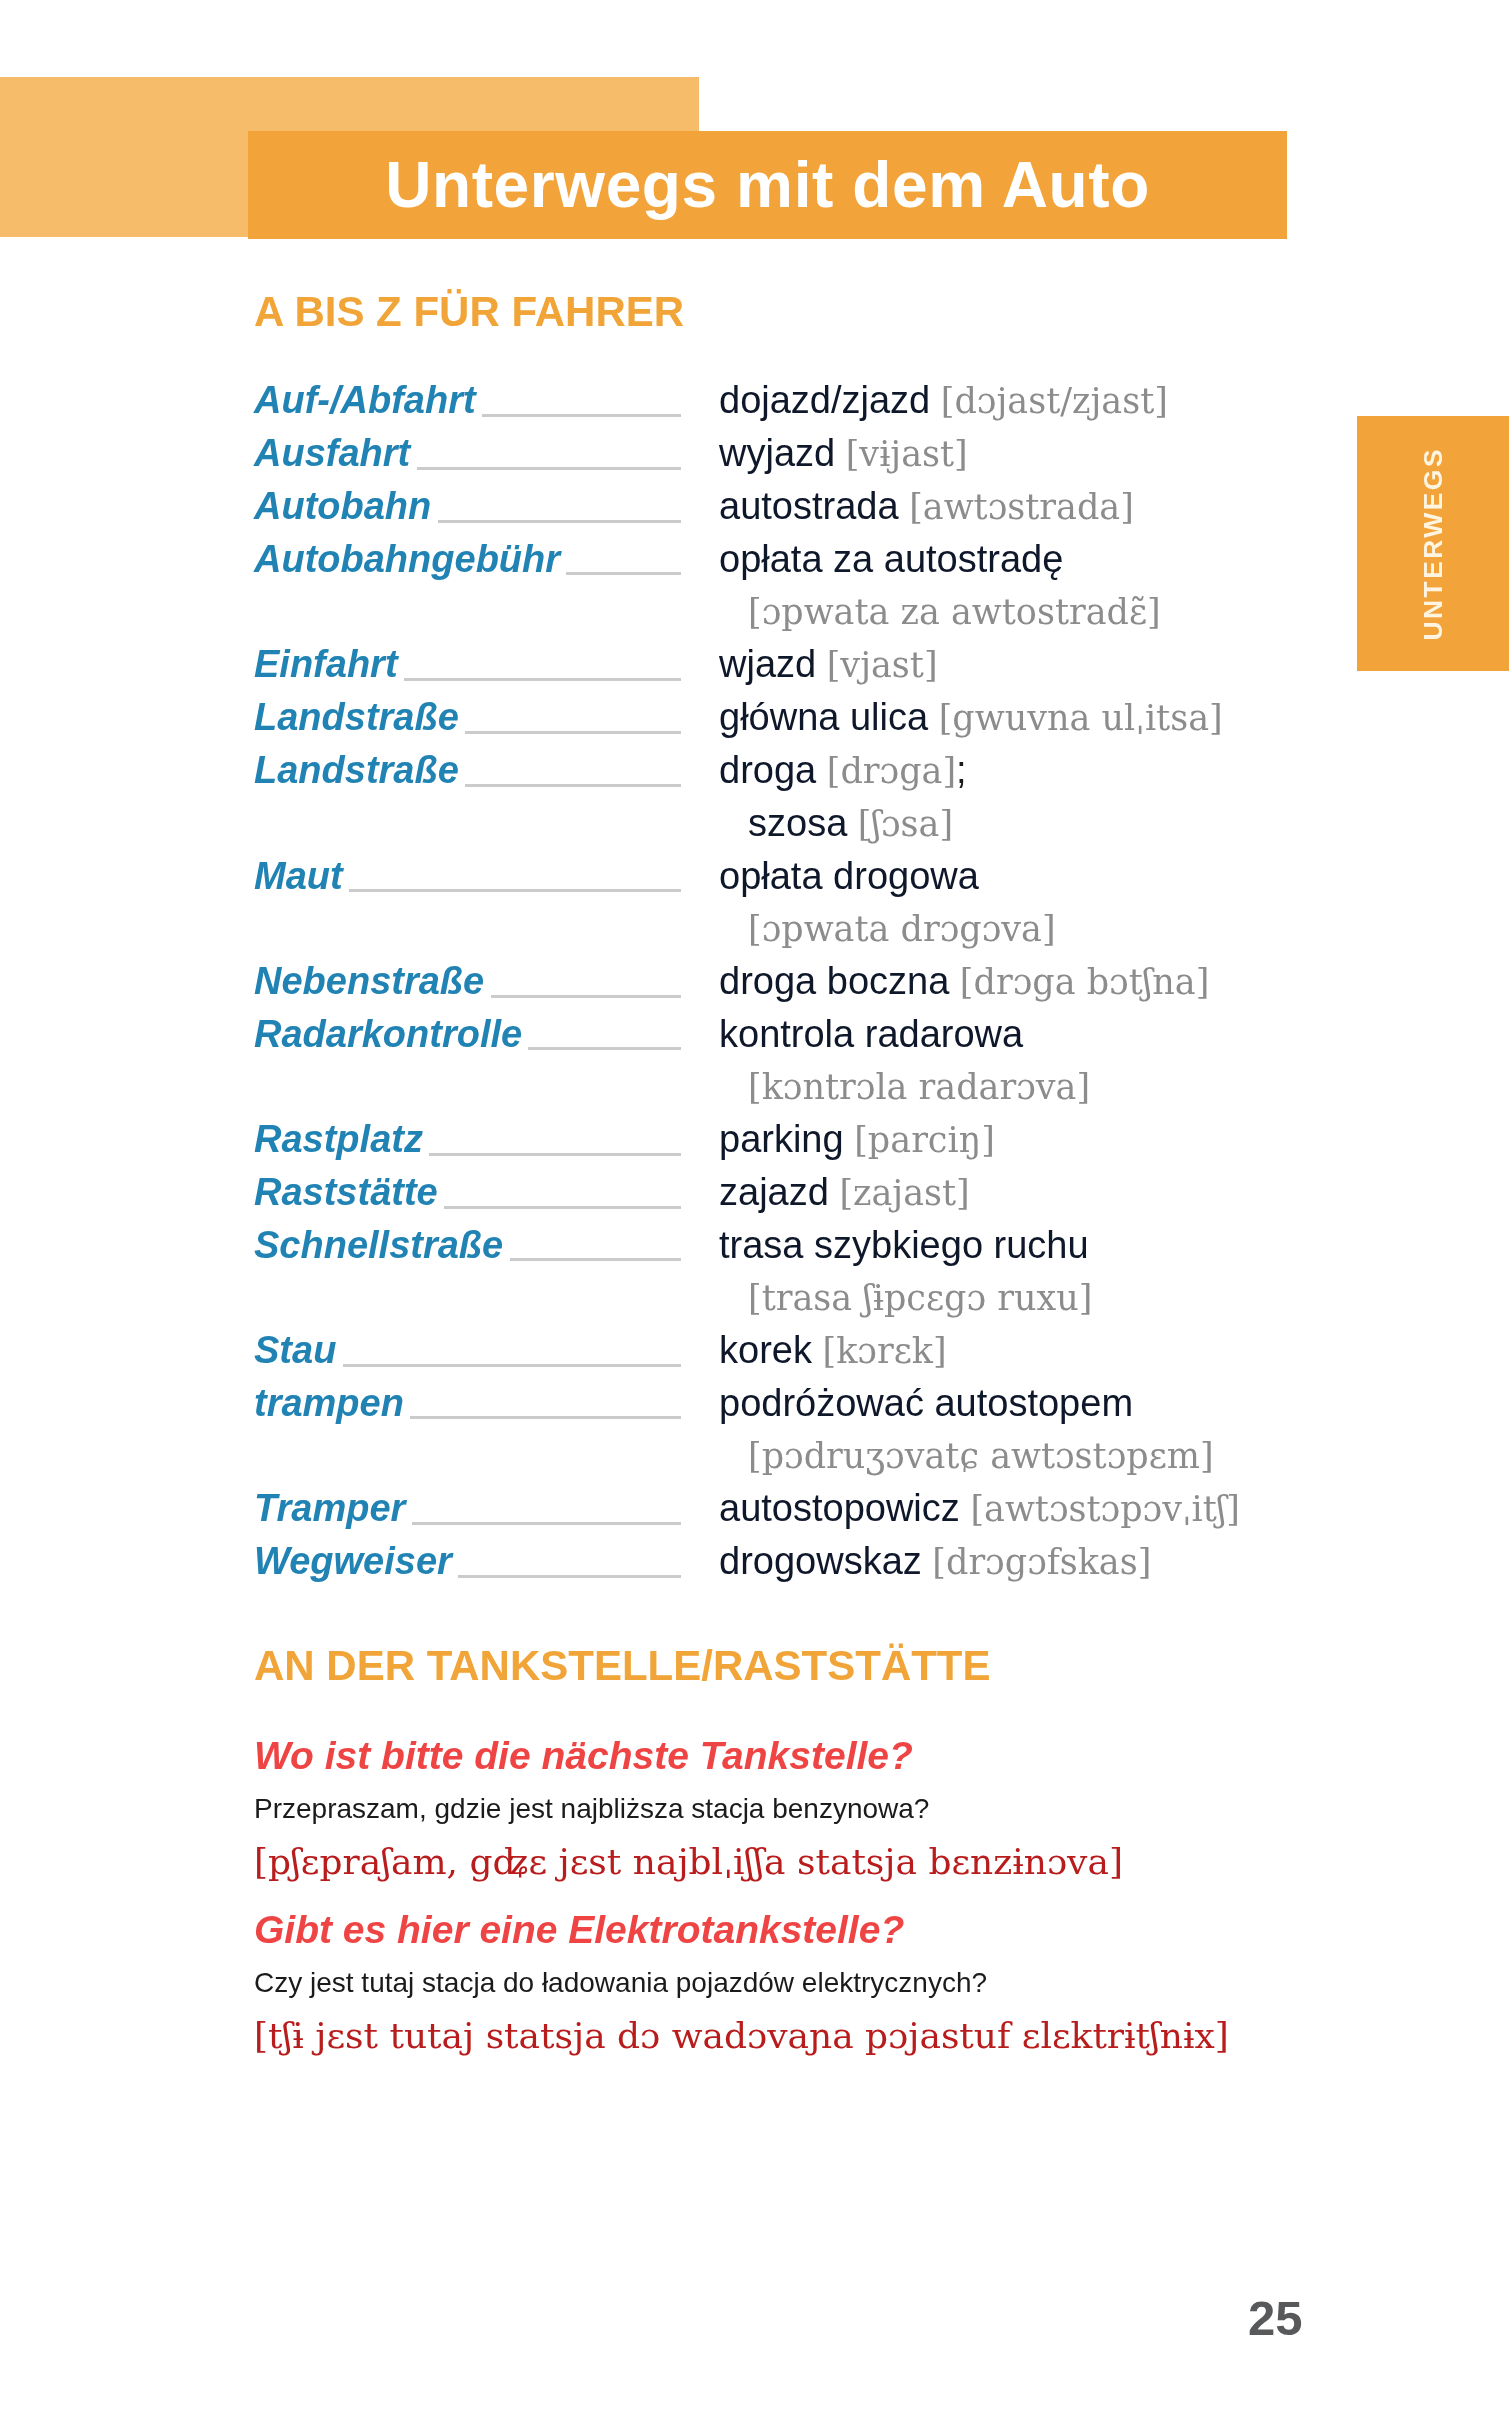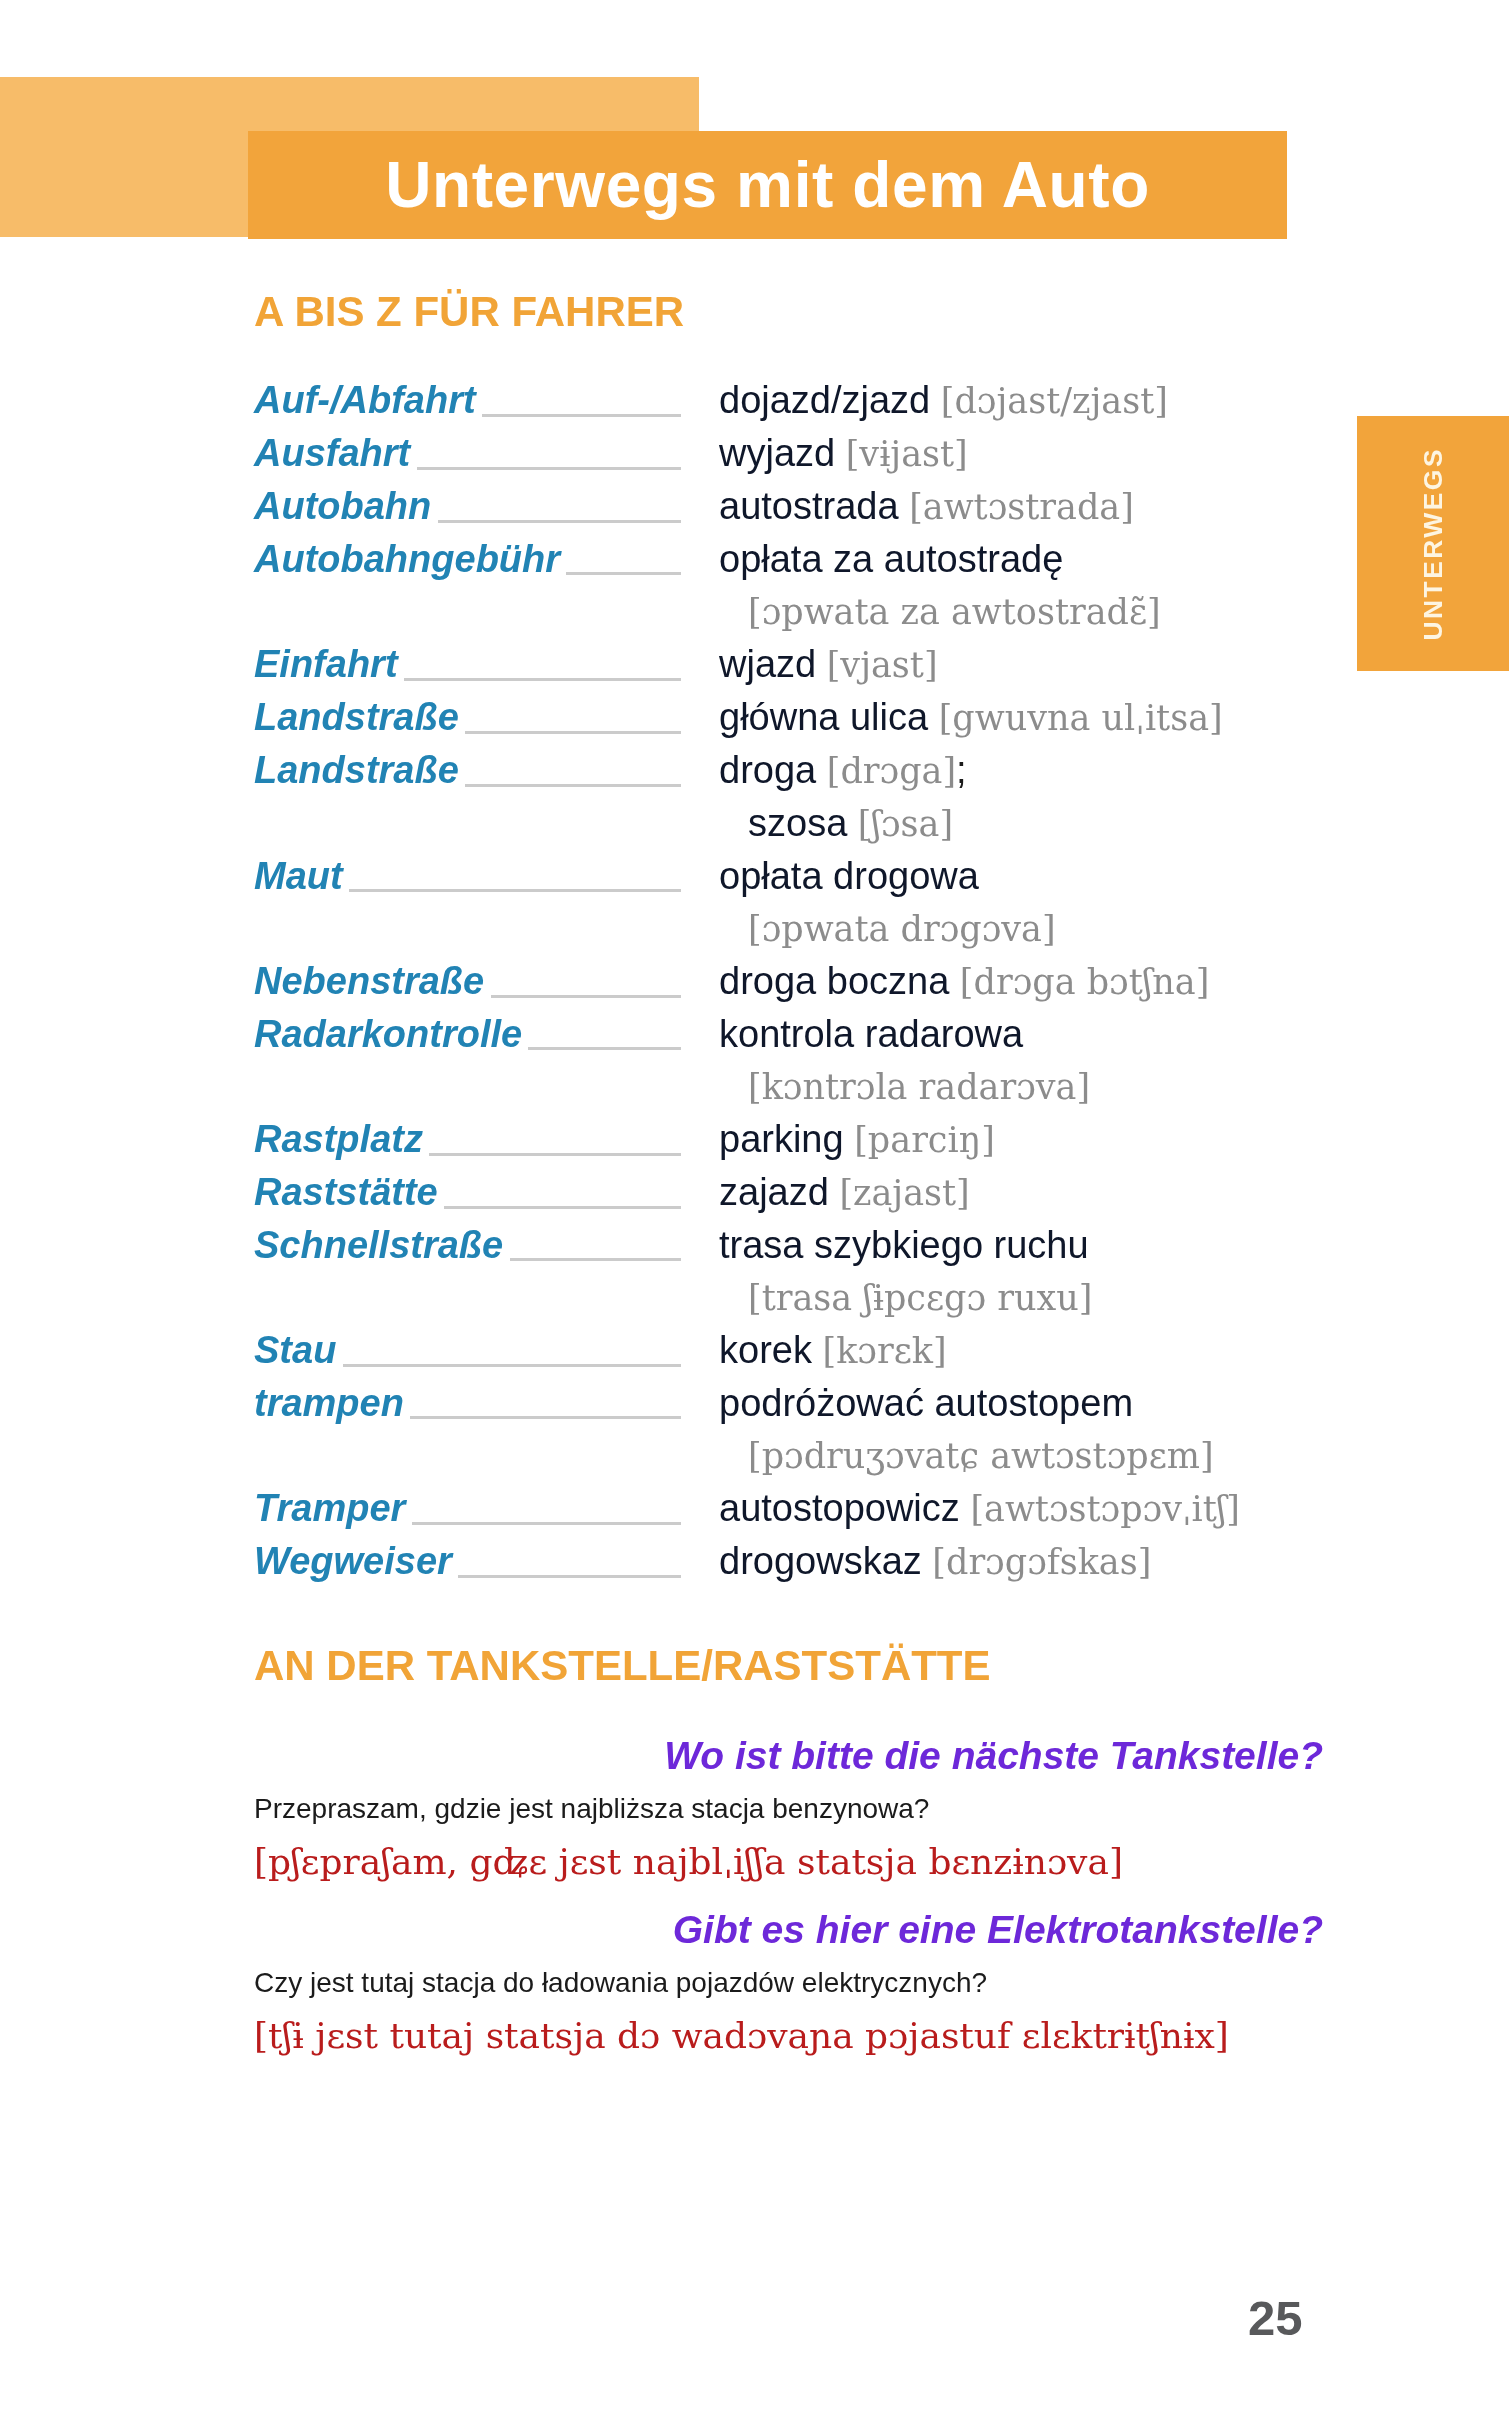--- a/index.html
+++ b/index.html
@@ -32,21 +32,21 @@
           margin:0 38px 10px 6.3px;}
   .cell-pl{flex:1;white-space:nowrap;}
   .cell-pl.indent{padding-left:29px;}
   .pl{color:#0f172a;}
   .after{color:#1B1B1B;}
   .ipa{color:#8C8C8C;font-family:"DejaVu Serif",serif;font-size:35px;}
 
   
   .qa-block{margin-top:15px;}
   .qa-block:first-of-type{margin-top:40px;}
-  .q{color:#6d28d9;font-weight:bold;font-style:italic;font-size:39px;line-height:53px;white-space:nowrap;text-align:right;}
+  .q{color:#ef4444;font-weight:bold;font-style:italic;font-size:39px;line-height:53px;white-space:nowrap;}
   .a{color:#1B1B1B;font-size:28px;line-height:53px;white-space:nowrap;}
   .qipa{color:#b91c1c;font-family:"DejaVu Serif",serif;font-size:36px;line-height:53px;white-space:nowrap;}
 
   .pagenum{position:absolute;top:2290px;left:1248px;font-size:49px;font-weight:bold;color:#58595B;}
 </style>
 </head>
 <body>
 
 <div class="page">
 

